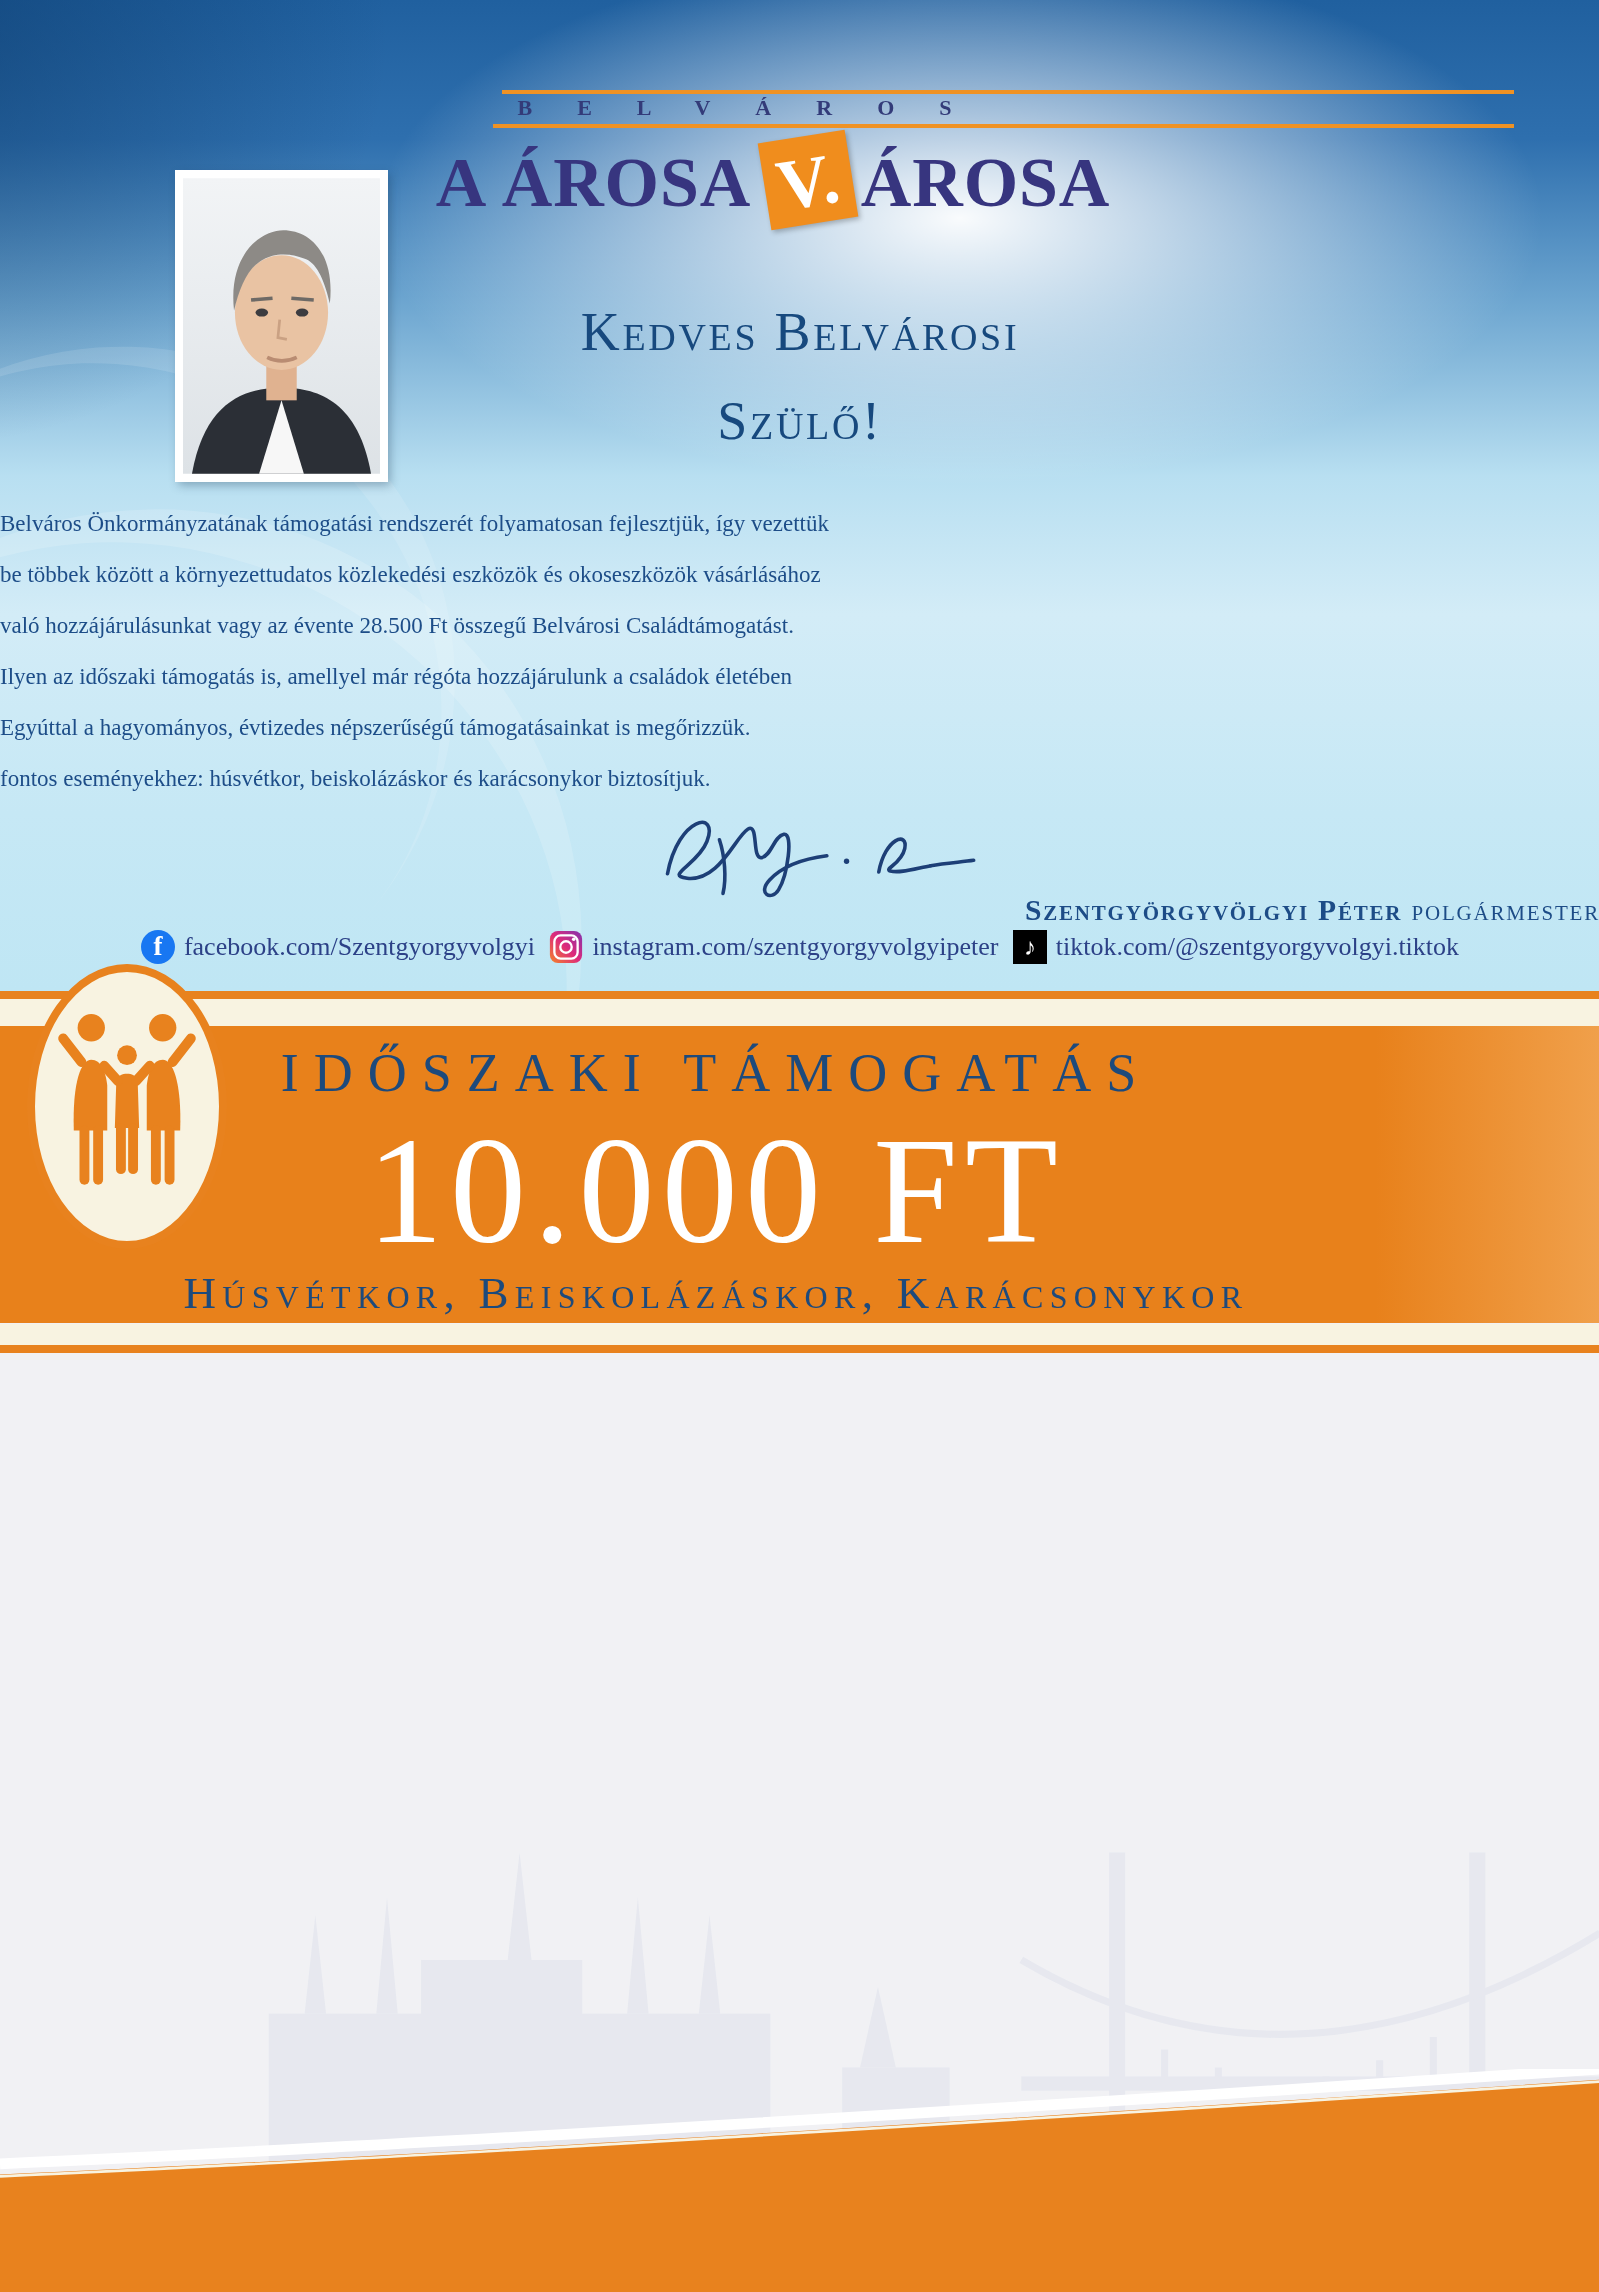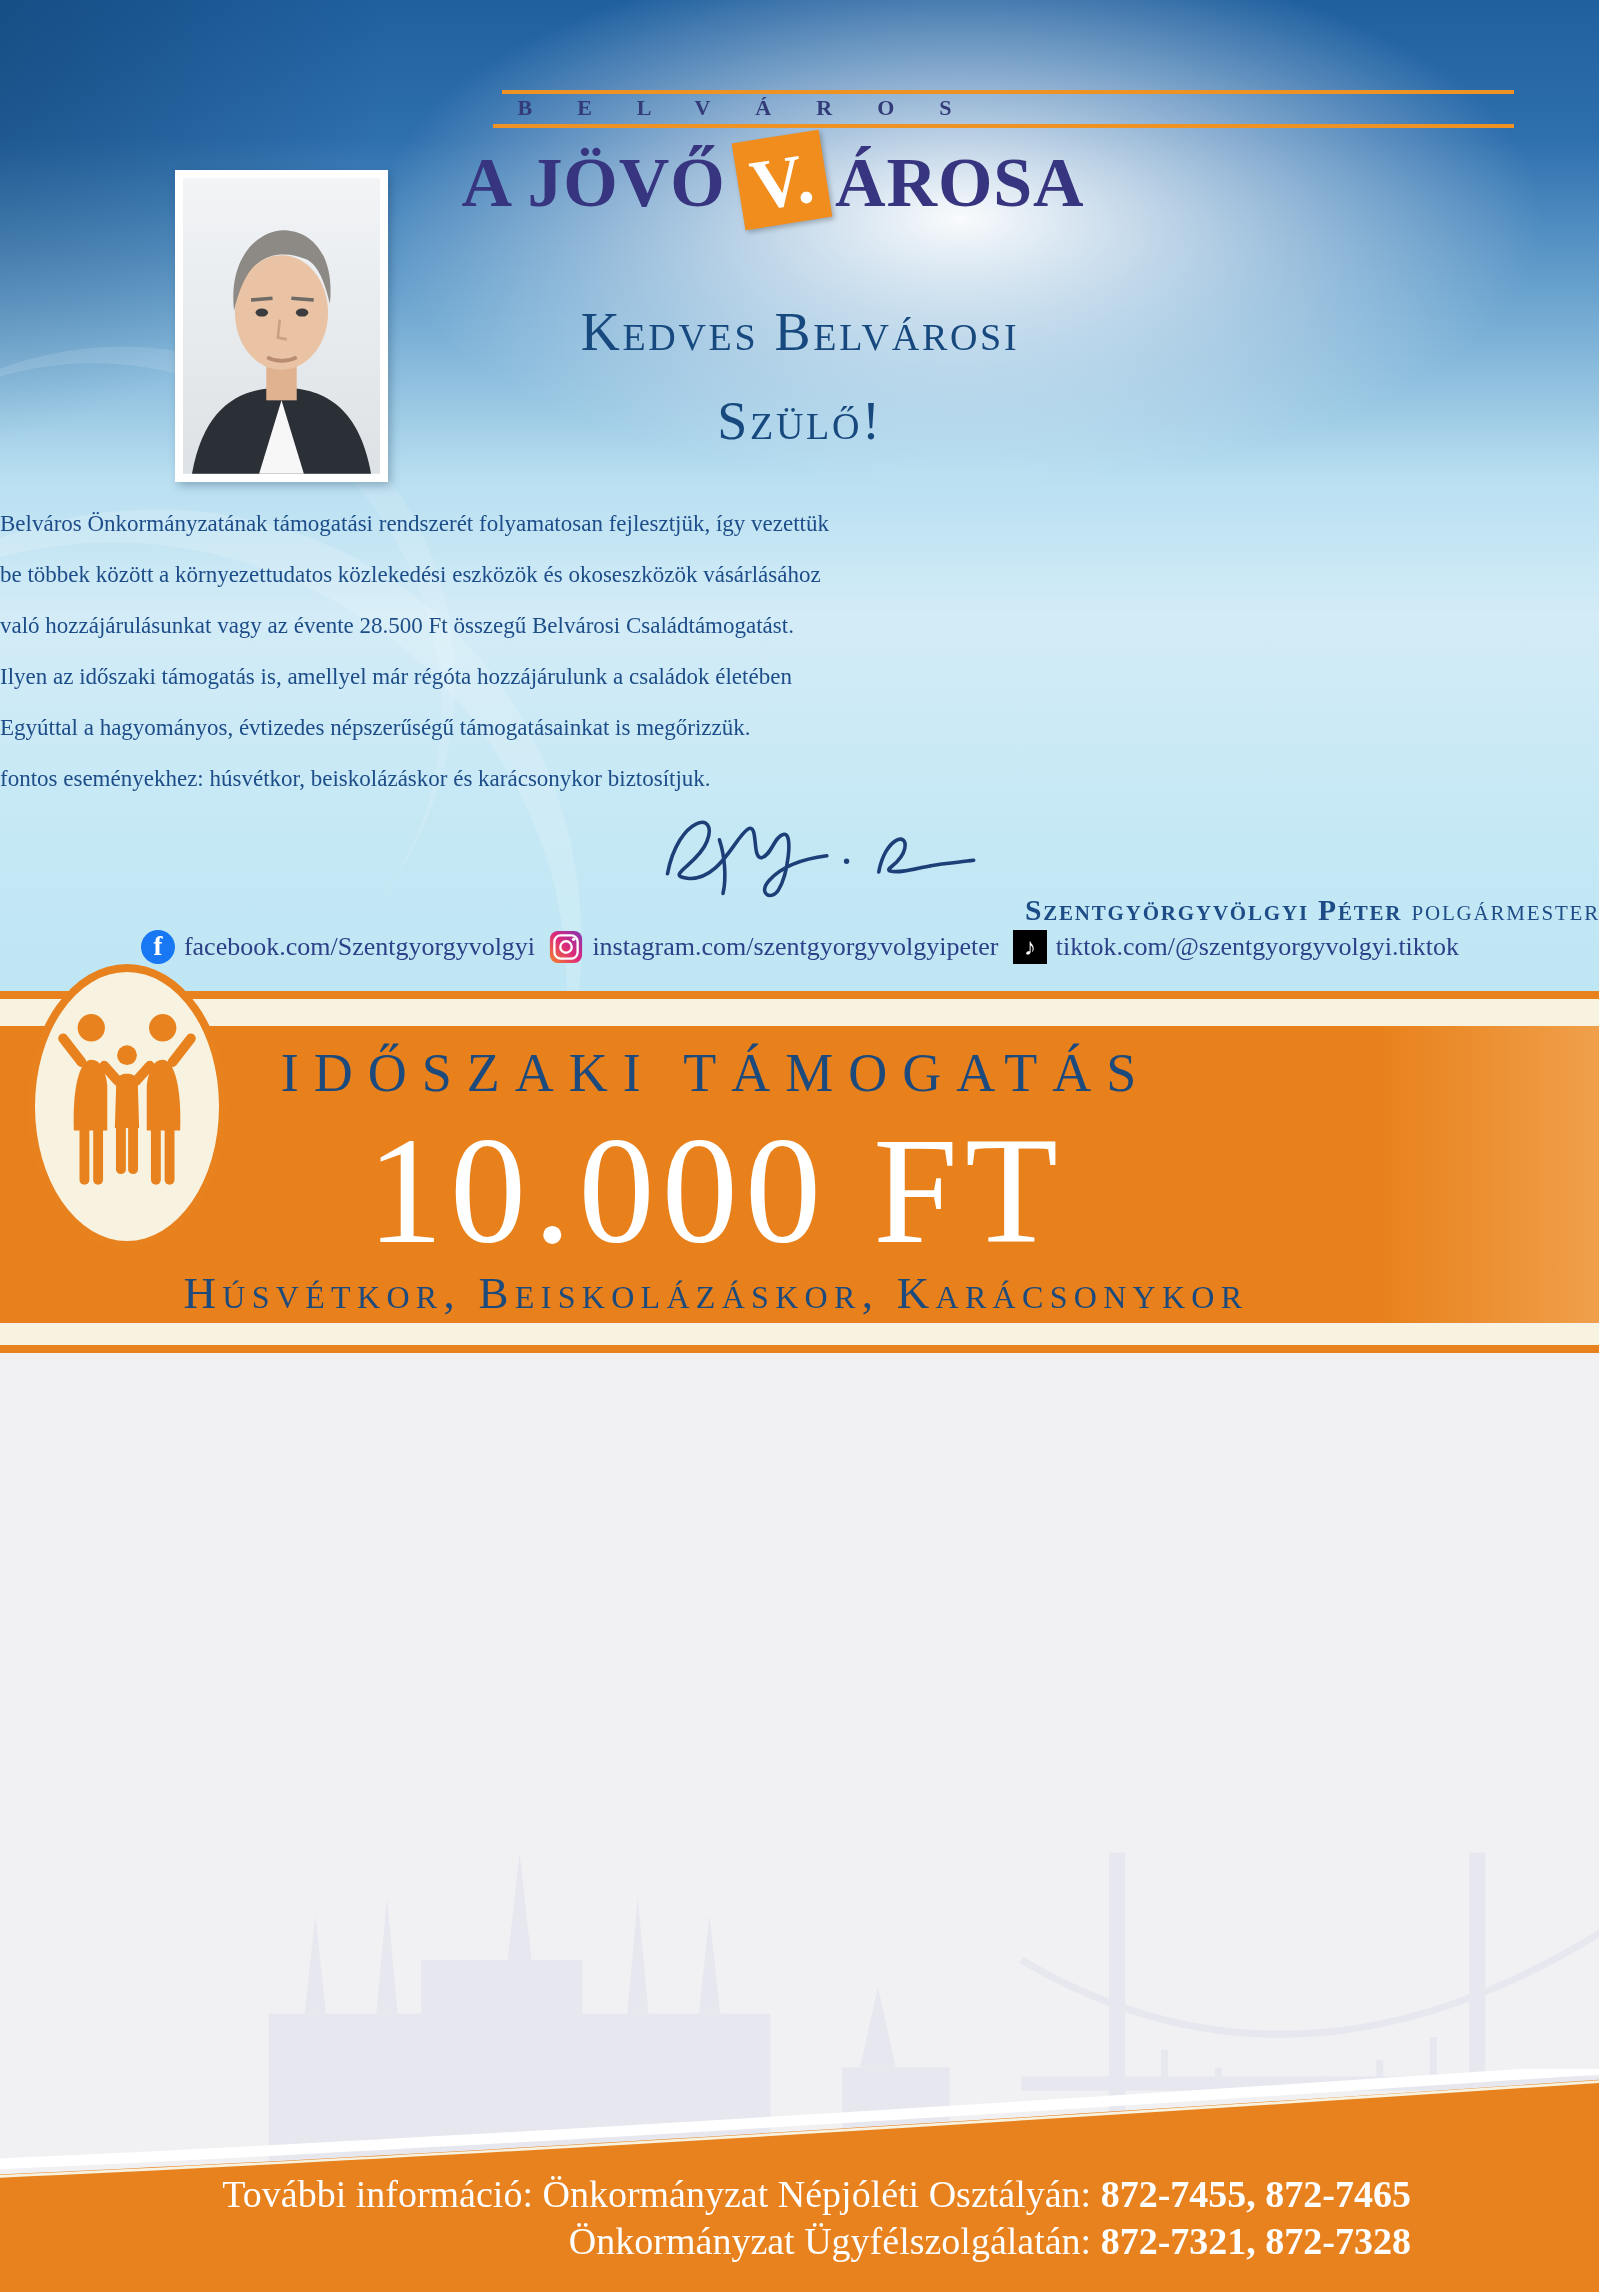--- a/index.html
+++ b/index.html
@@ -81,21 +81,21 @@
 <body>
 
 <div class="page">
 
   <div class="hero">
     <div class="arc1"></div>
     <div class="arc2"></div>
     <div class="rule-a"></div>
     <div class="rule-b"></div>
     <div class="brand-top">BELVÁROS</div>
-    <div class="brand-main"><span>A JÖVŐ</span><span class="vbox">V.</span><span>ÁROSA</span></div>
+    <div class="brand-main"><span>A ÁROSA</span><span class="vbox">V.</span><span>ÁROSA</span></div>
 
     <div class="photo">
       <svg viewBox="0 0 220 330">
         <defs>
           <linearGradient id="pbg" x1="0" y1="0" x2="0" y2="1">
             <stop offset="0" stop-color="#f2f4f6"></stop>
               <stop offset="1" stop-color="#dde2e6"></stop>
           </linearGradient>
         </defs>
         <rect width="220" height="330" fill="url(#pbg)"></rect>
@@ -226,19 +226,15 @@
     </svg>
 
   </div>
 
   <svg class="footer-curve" viewBox="0 0 1786 142" preserveAspectRatio="none">
     <path d="M0 118 C 450 98 1100 58 1786 12 L1786 142 L0 142 Z" fill="#e8821e"></path>
     <path d="M0 106 C 450 86 1100 46 1786 0" stroke="#ffffff" stroke-width="12" fill="none"></path>
     <path d="M0 120 C 450 100 1100 60 1786 14" stroke="#f8f3e1" stroke-width="3" fill="none"></path>
   </svg>
   <div class="footer-solid"></div>
-  <div class="footer-text">
-    <div><span>További információ: Önkormányzat Népjóléti Osztályán: </span><span class="ph">872-7455, 872-7465</span></div>
-    <div><span>Önkormányzat Ügyfélszolgálatán:  </span><span class="ph">872-7321, 872-7328</span></div>
-  </div>
 
 </div>
 
 
 </body></html>

